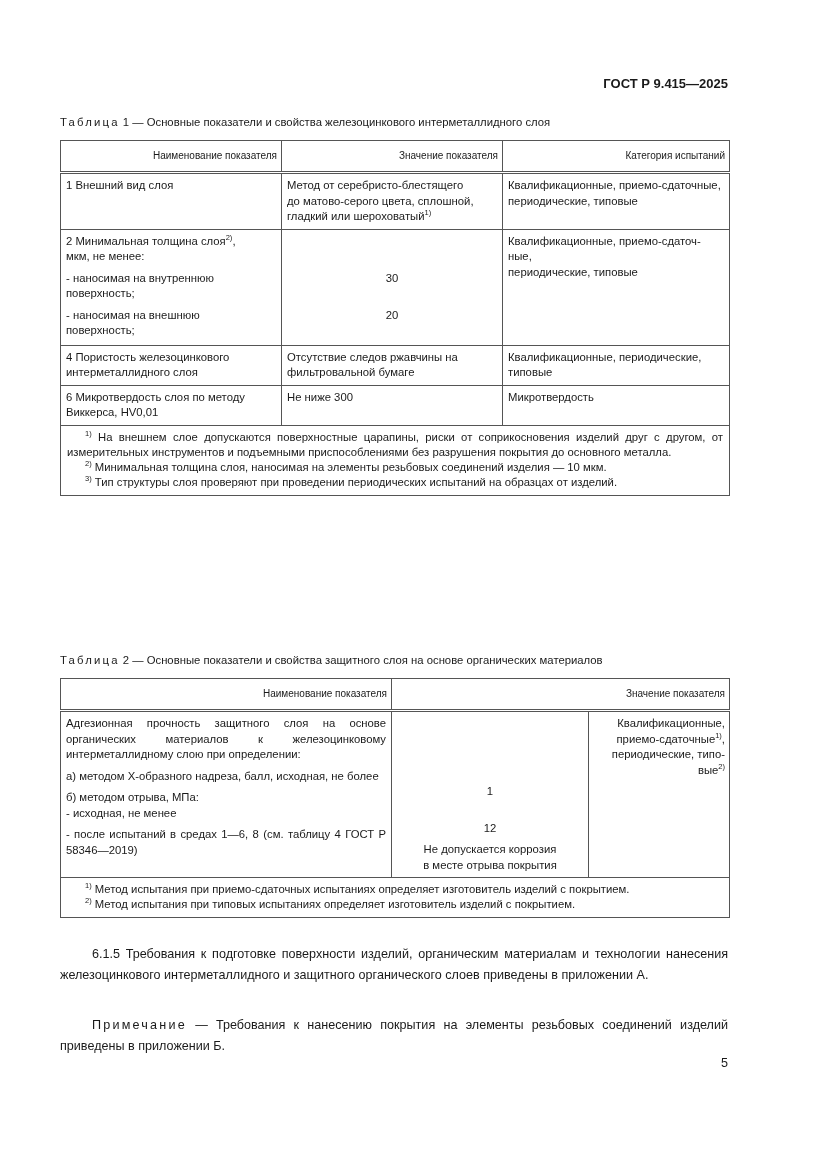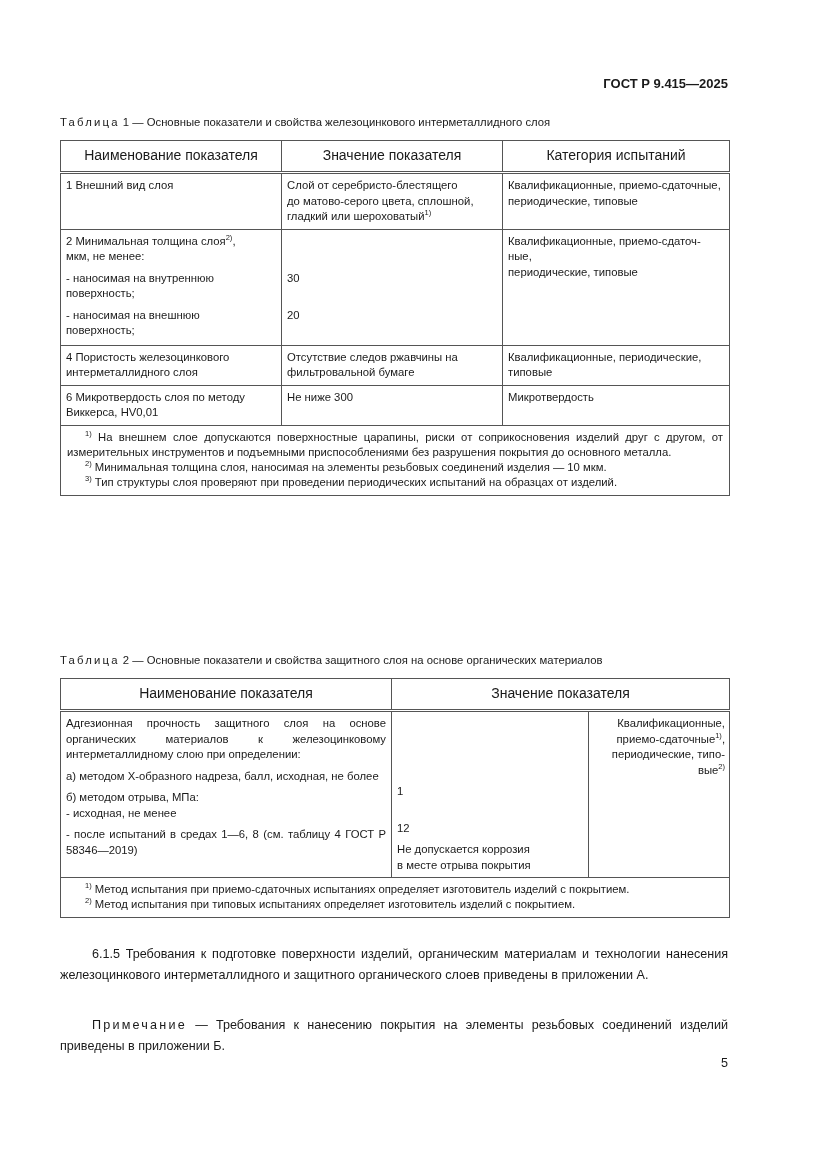--- a/index.html
+++ b/index.html
@@ -4,22 +4,22 @@
 <style>
   html, body { margin: 0; padding: 0; background: #ffffff; }
   body { width: 827px; height: 1169px; position: relative; overflow: hidden;
          font-family: "Liberation Sans", sans-serif; color: #1a1a1a; }
   .abs { position: absolute; }
   .hdr { right: 99px; top: 76px; font-weight: bold; font-size: 13px; }
   .caption { left: 60px; font-size: 11.3px; }
   .spaced { letter-spacing: 2.2px; }
   table { position: absolute; border-collapse: collapse; table-layout: fixed; font-size: 11.3px; line-height: 15.5px; }
   td { border: 1px solid #555; vertical-align: top; padding: 4px 5px 4px 5px; }
-  td.th { font-size: 14px; text-align: center; vertical-align: middle; height: 30px; padding: 0 12px; border-bottom: 3px double #555; }
-  .c { text-align: left; }
+  td.th { font-size: 10px; text-align: right; vertical-align: middle; height: 30px; padding: 0 4px; border-bottom: 3px double #555; }
+  .c { text-align: center; }
   .j { text-align: justify; }
   sup { font-size: 7.5px; line-height: 0; vertical-align: 5px; }
   .sp { height: 6px; }
   .fn { padding: 4px 6px 5px 6px; line-height: 15px; }
   .fn .ind { text-indent: 18px; text-align: justify; }
   .para { left: 60px; width: 668px; font-size: 12.6px; line-height: 21px; text-align: justify; }
   .para p { margin: 0; text-indent: 32px; }
   .page { right: 99px; top: 1056px; font-size: 12.6px; }
 </style>
 </head>
@@ -40,21 +40,21 @@
     </colgroup>
   <tbody>
       <tr>
     <td class="th">Наименование показателя</td>
     <td class="th">Значение показателя</td>
     <td class="th">Категория испытаний</td>
   </tr>
   <tr>
     <td>1 Внешний вид слоя</td>
     <td>
-      <div>Слой от серебристо-блестящего</div>
+      <div>Метод от серебристо-блестящего</div>
       <div>до матово-серого цвета, сплошной,</div>
       <div><span>гладкий или шероховатый</span><sup>1)</sup></div>
     </td>
     <td>Квалификационные, приемо-сдаточные, периодические, типовые</td>
   </tr>
   <tr>
     <td style="padding-bottom:6px;">
       <div><span>2 Минимальная толщина слоя</span><sup>2)</sup><span>,</span></div>
       <div>мкм, не менее:</div>
       <div class="sp"></div>

